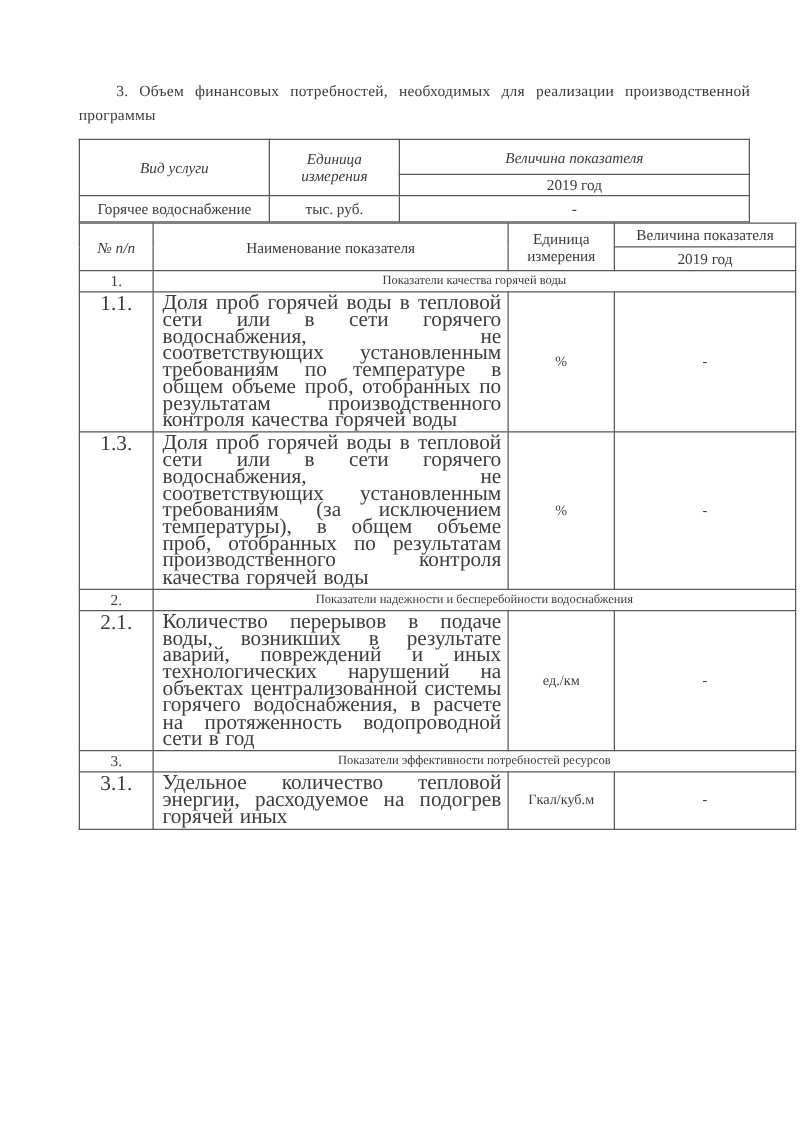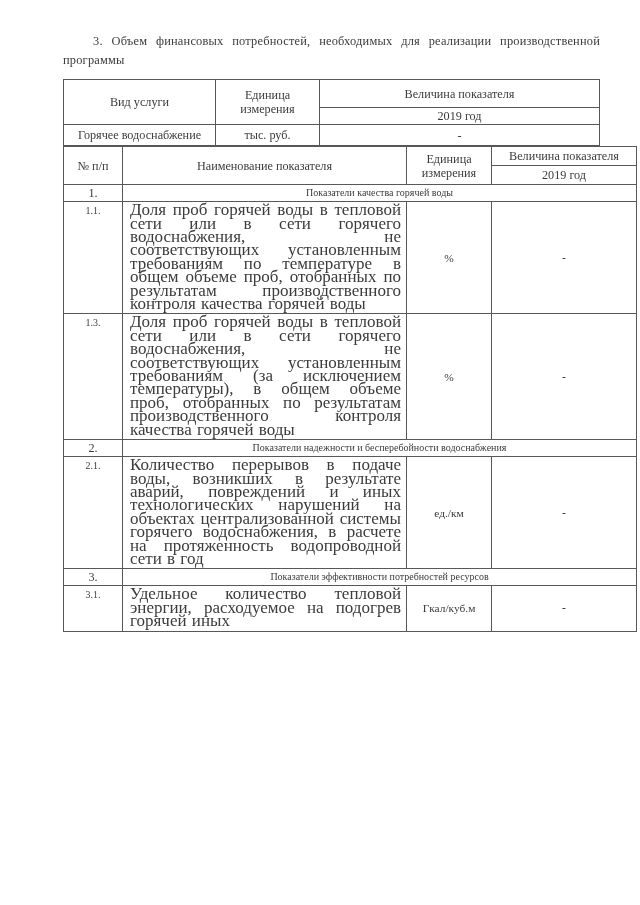--- a/index.html
+++ b/index.html
@@ -11,21 +11,21 @@
     width: 640px;
     height: 905px;
     font-family: "Liberation Serif", "DejaVu Serif", serif;
     color: #3b3b3b;
     overflow: hidden;
   }
   .page {
     box-sizing: border-box;
     width: 640px;
     height: 792px;
-    padding: 32px 40px 0 63px;
+    padding: 64px 40px 0 63px;
     background: #ffffff;
   }
   .para {
     margin: 0;
     width: 537px;
     text-align: justify;
     text-indent: 30px;
     font-size: 12.4px;
     line-height: 18.6px;
     letter-spacing: 0.2px;
@@ -44,34 +44,34 @@
     font-size: 12.2px;
     line-height: 14px;
     text-align: center;
     vertical-align: middle;
     padding: 1px 4px;
     overflow: hidden;
   }
   
   .t1 .col-service { width: 143px; }
   .t1 .col-unit    { width: 95px; }
-  .t1 .row-head    { height: 28px; }
+  .t1 .row-head    { height: 28px; font-style: italic; }
   .t1 .row-year    { height: 15px; }
   .t1 .row-data    { height: 21px; }
 
   
-  .t2 .col-num   { width: 50px; }
+  .t2 .col-num   { width: 50px; font-style: italic; }
   .t2 .col-name  { width: 275px; }
   .t2 .col-unit  { width: 76px; }
   .t2 .col-value { width: 136px; }
   .t2 .row-head  { height: 19px; }
   .t2 .row-year  { height: 19px; }
   .t2 .row-sec   { height: 15px; }
   .t2 td.num {
-    font-size: 10px;
+    font-size: 17px;
     vertical-align: top;
     padding-top: 2px;
   }
   .t2 td.sec {
     font-size: 10px;
     padding: 1px 2px;
   }
   .t2 td.desc {
     text-align: justify;
     vertical-align: top;

